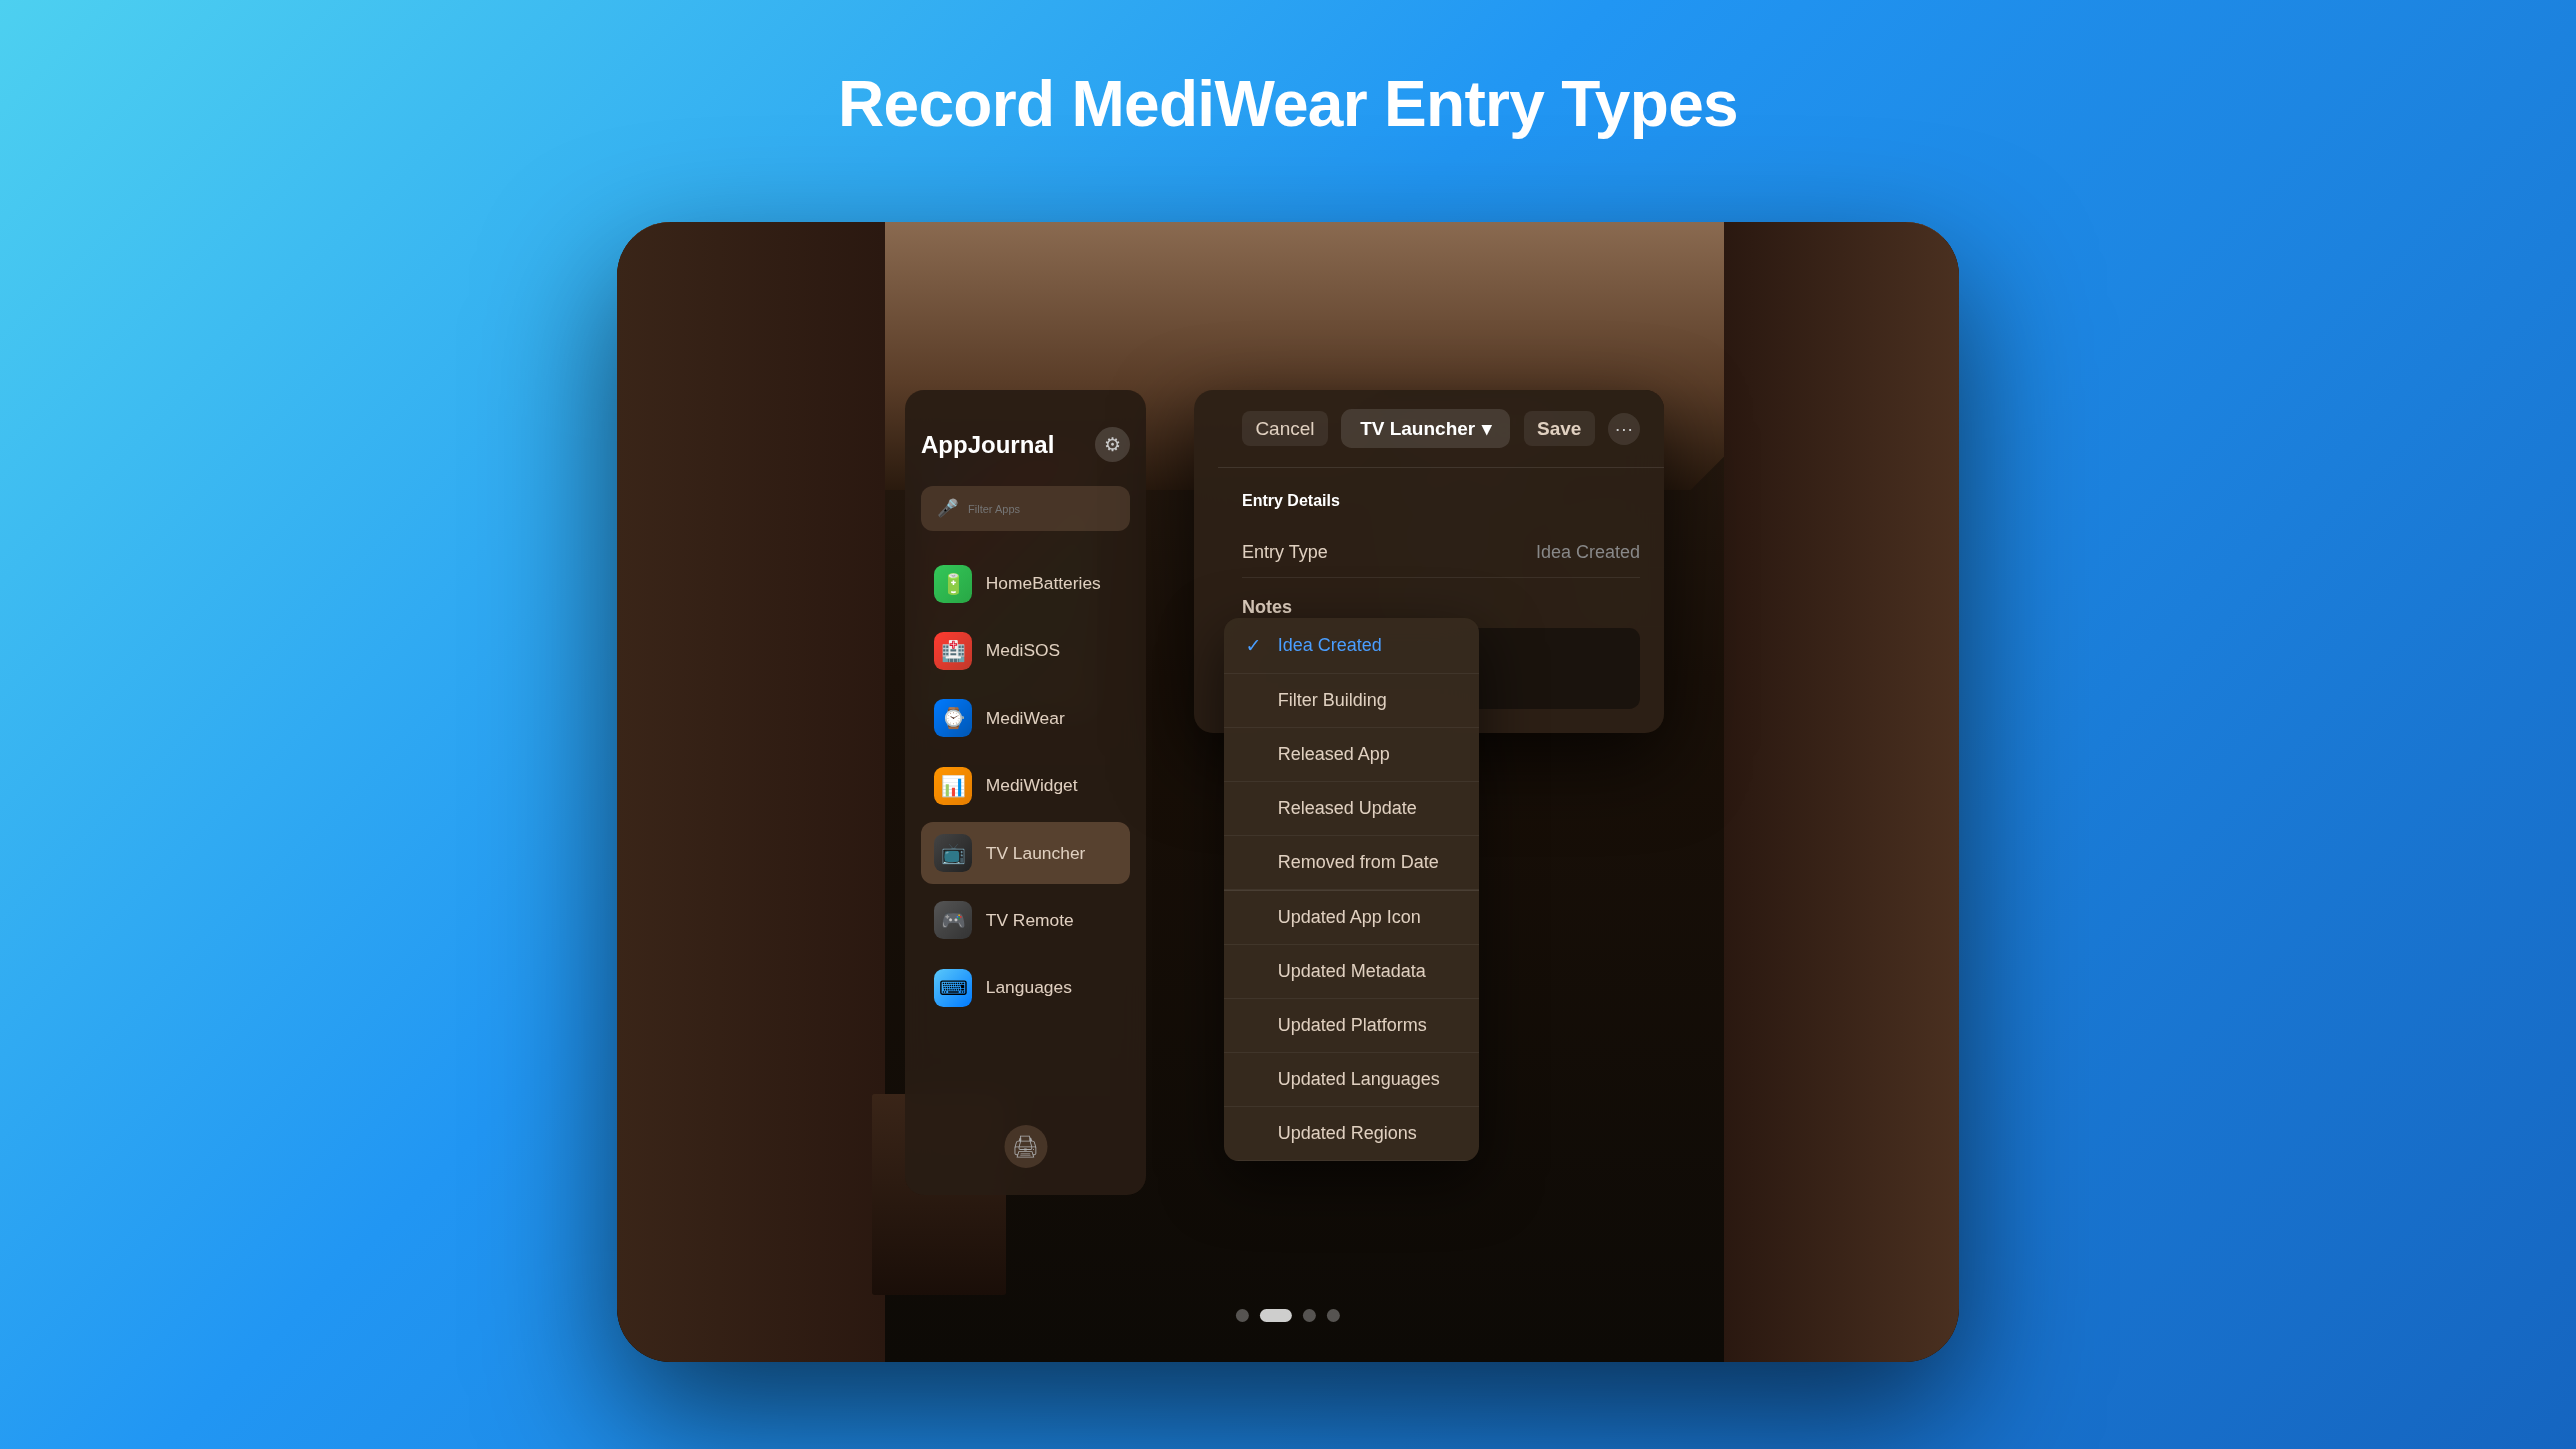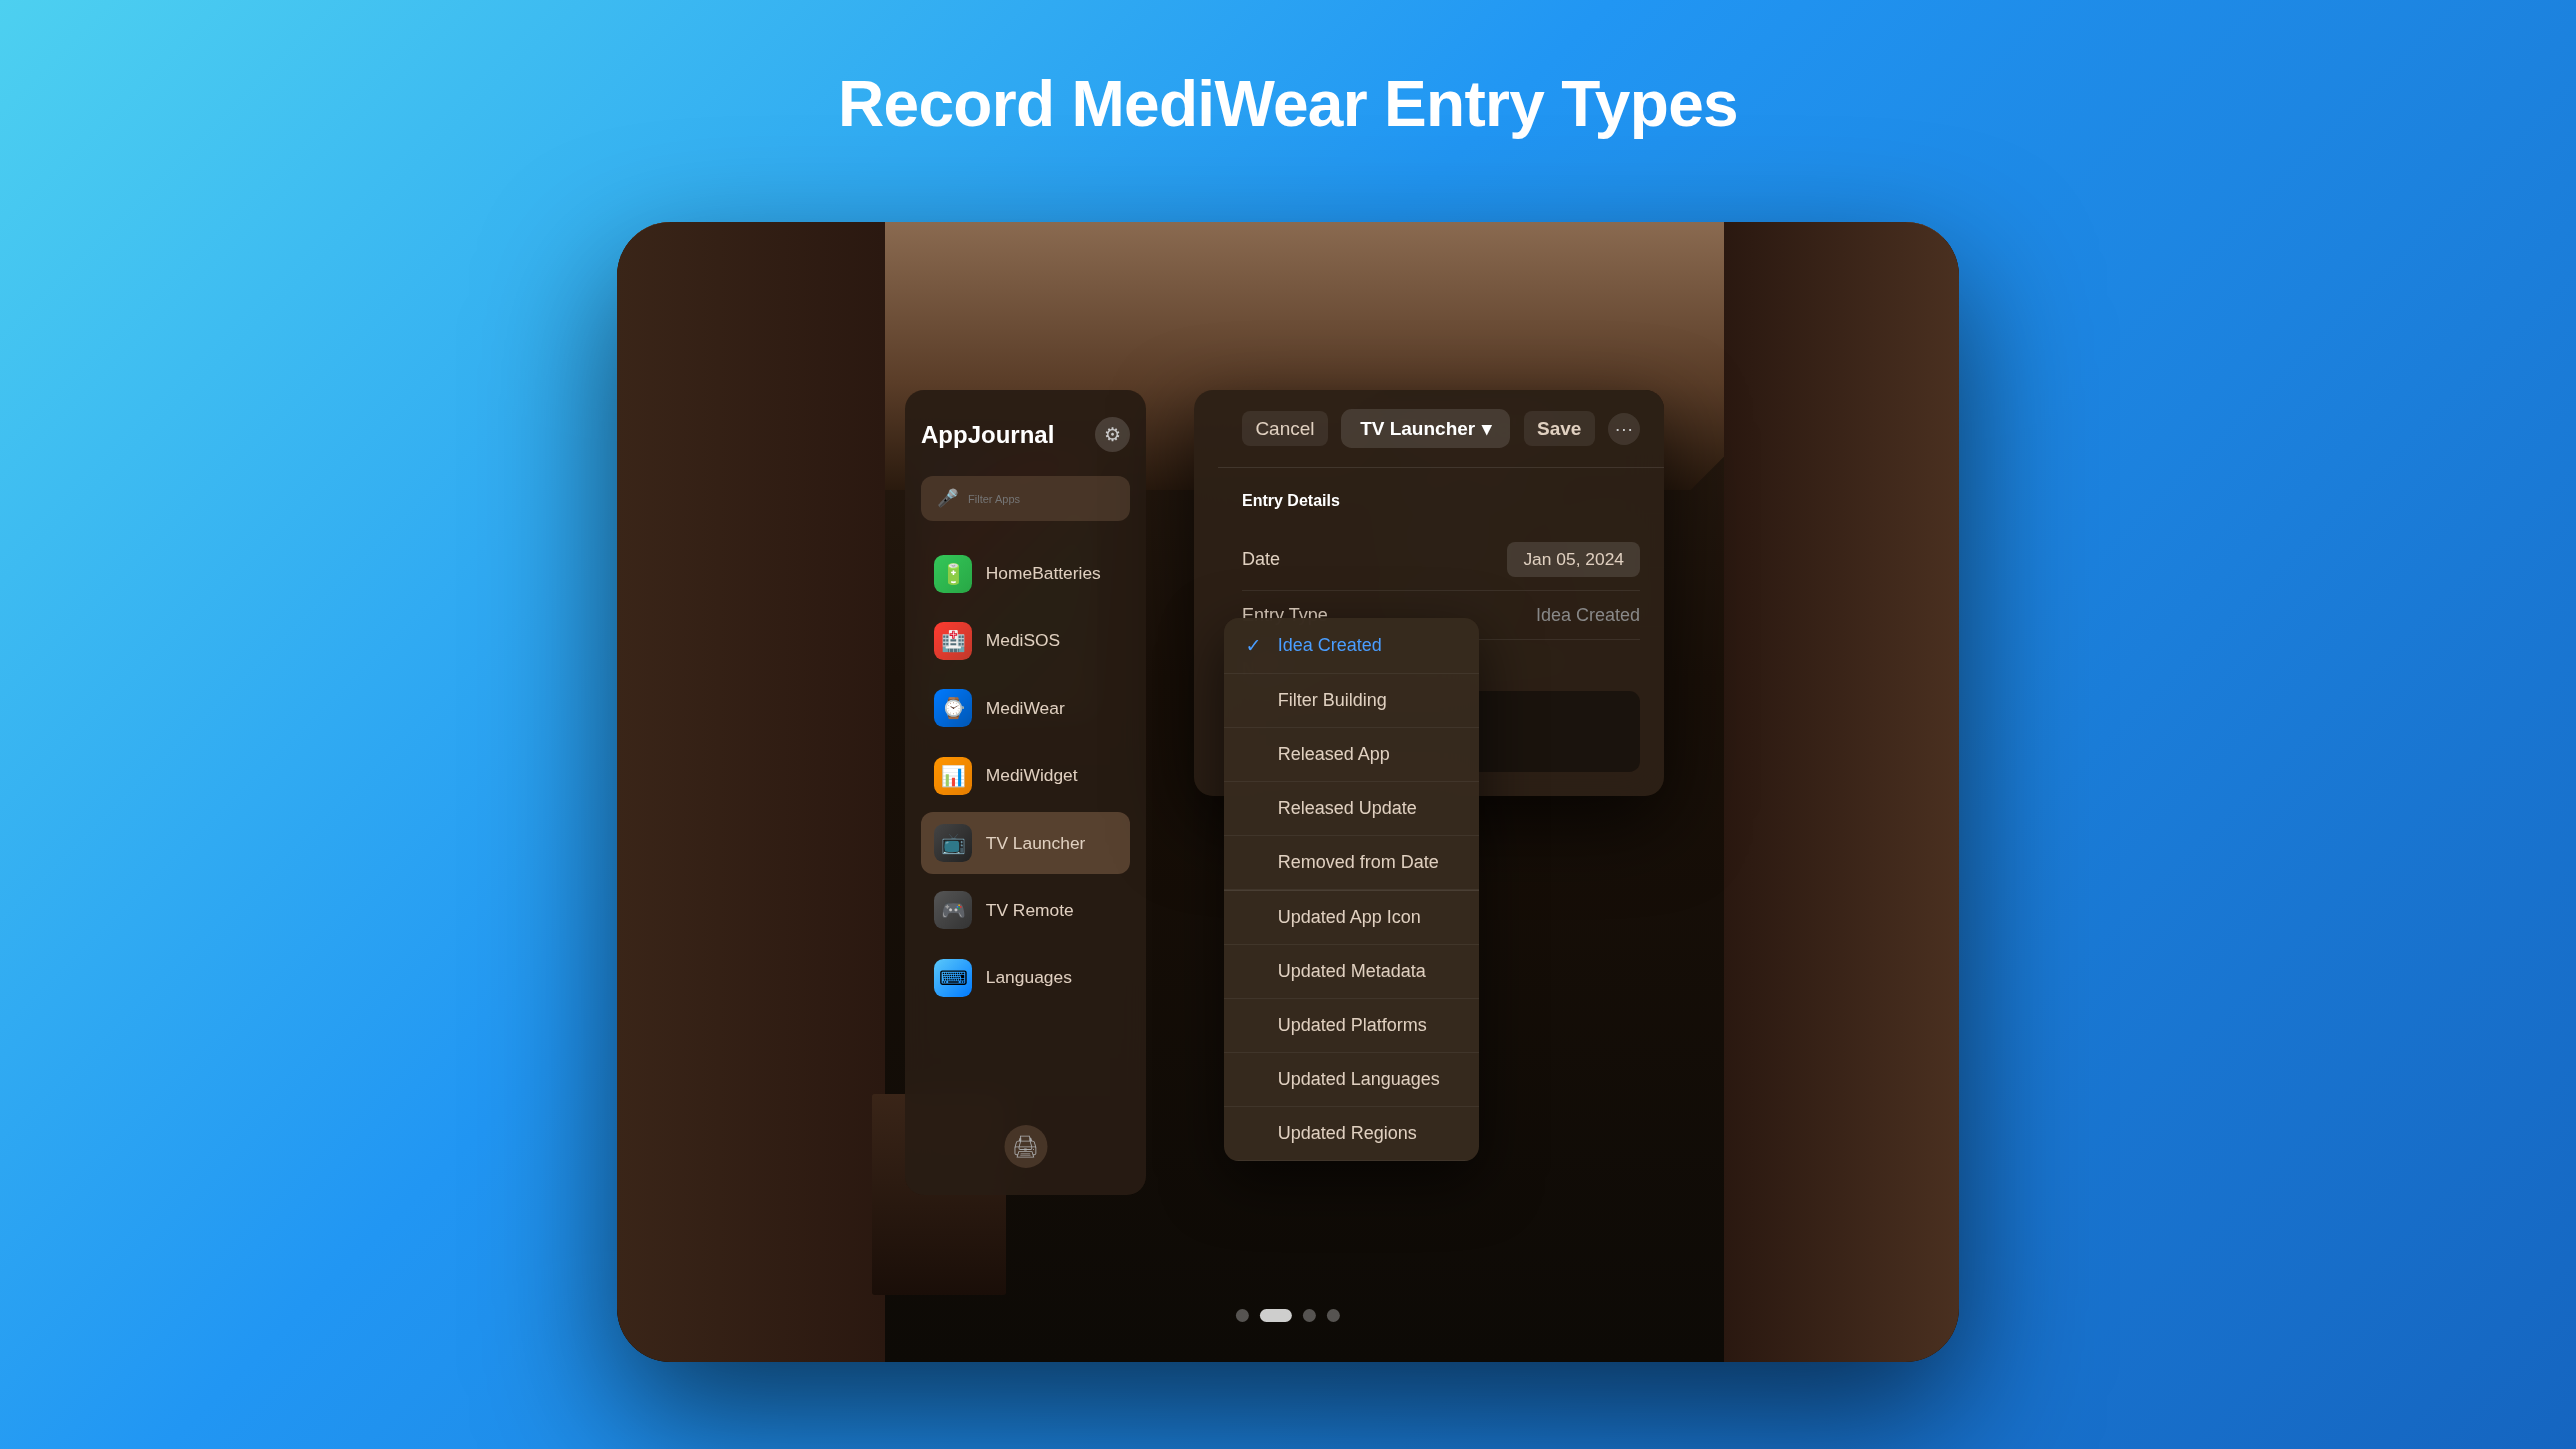--- a/index.html
+++ b/index.html
@@ -68,21 +68,21 @@
 
     
     .sidebar {
       position: absolute;
       left: 288px;
       top: 168px;
       width: 241px;
       height: 805px;
       background: rgba(40, 28, 20, 0.92);
       border-radius: 19px;
-      padding: 27px 16px;
+      padding: 37px 16px;
       backdrop-filter: blur(13.4px);
     }
 
     .sidebar-header {
       display: flex;
       align-items: center;
       justify-content: space-between;
       margin-bottom: 24px;
     }
 
@@ -538,24 +538,20 @@
       </div>
       <span class="modal-save">Save</span>
       <div class="modal-more">
         <span>···</span>
       </div>
     </div>
 
     <div class="modal-body">
       <div class="modal-section-title">Entry Details</div>
 
-      <div class="modal-field">
-        <span class="modal-field-label">Date</span>
-        <span class="modal-date-btn">Jan 05, 2024</span>
-      </div>
 
       <div class="modal-field">
         <span class="modal-field-label">Entry Type</span>
         <span class="modal-field-value">Idea Created</span>
       </div>
 
       <div class="modal-notes">
         <div class="modal-notes-label">Notes</div>
         <div class="modal-notes-input"></div>
       </div>

